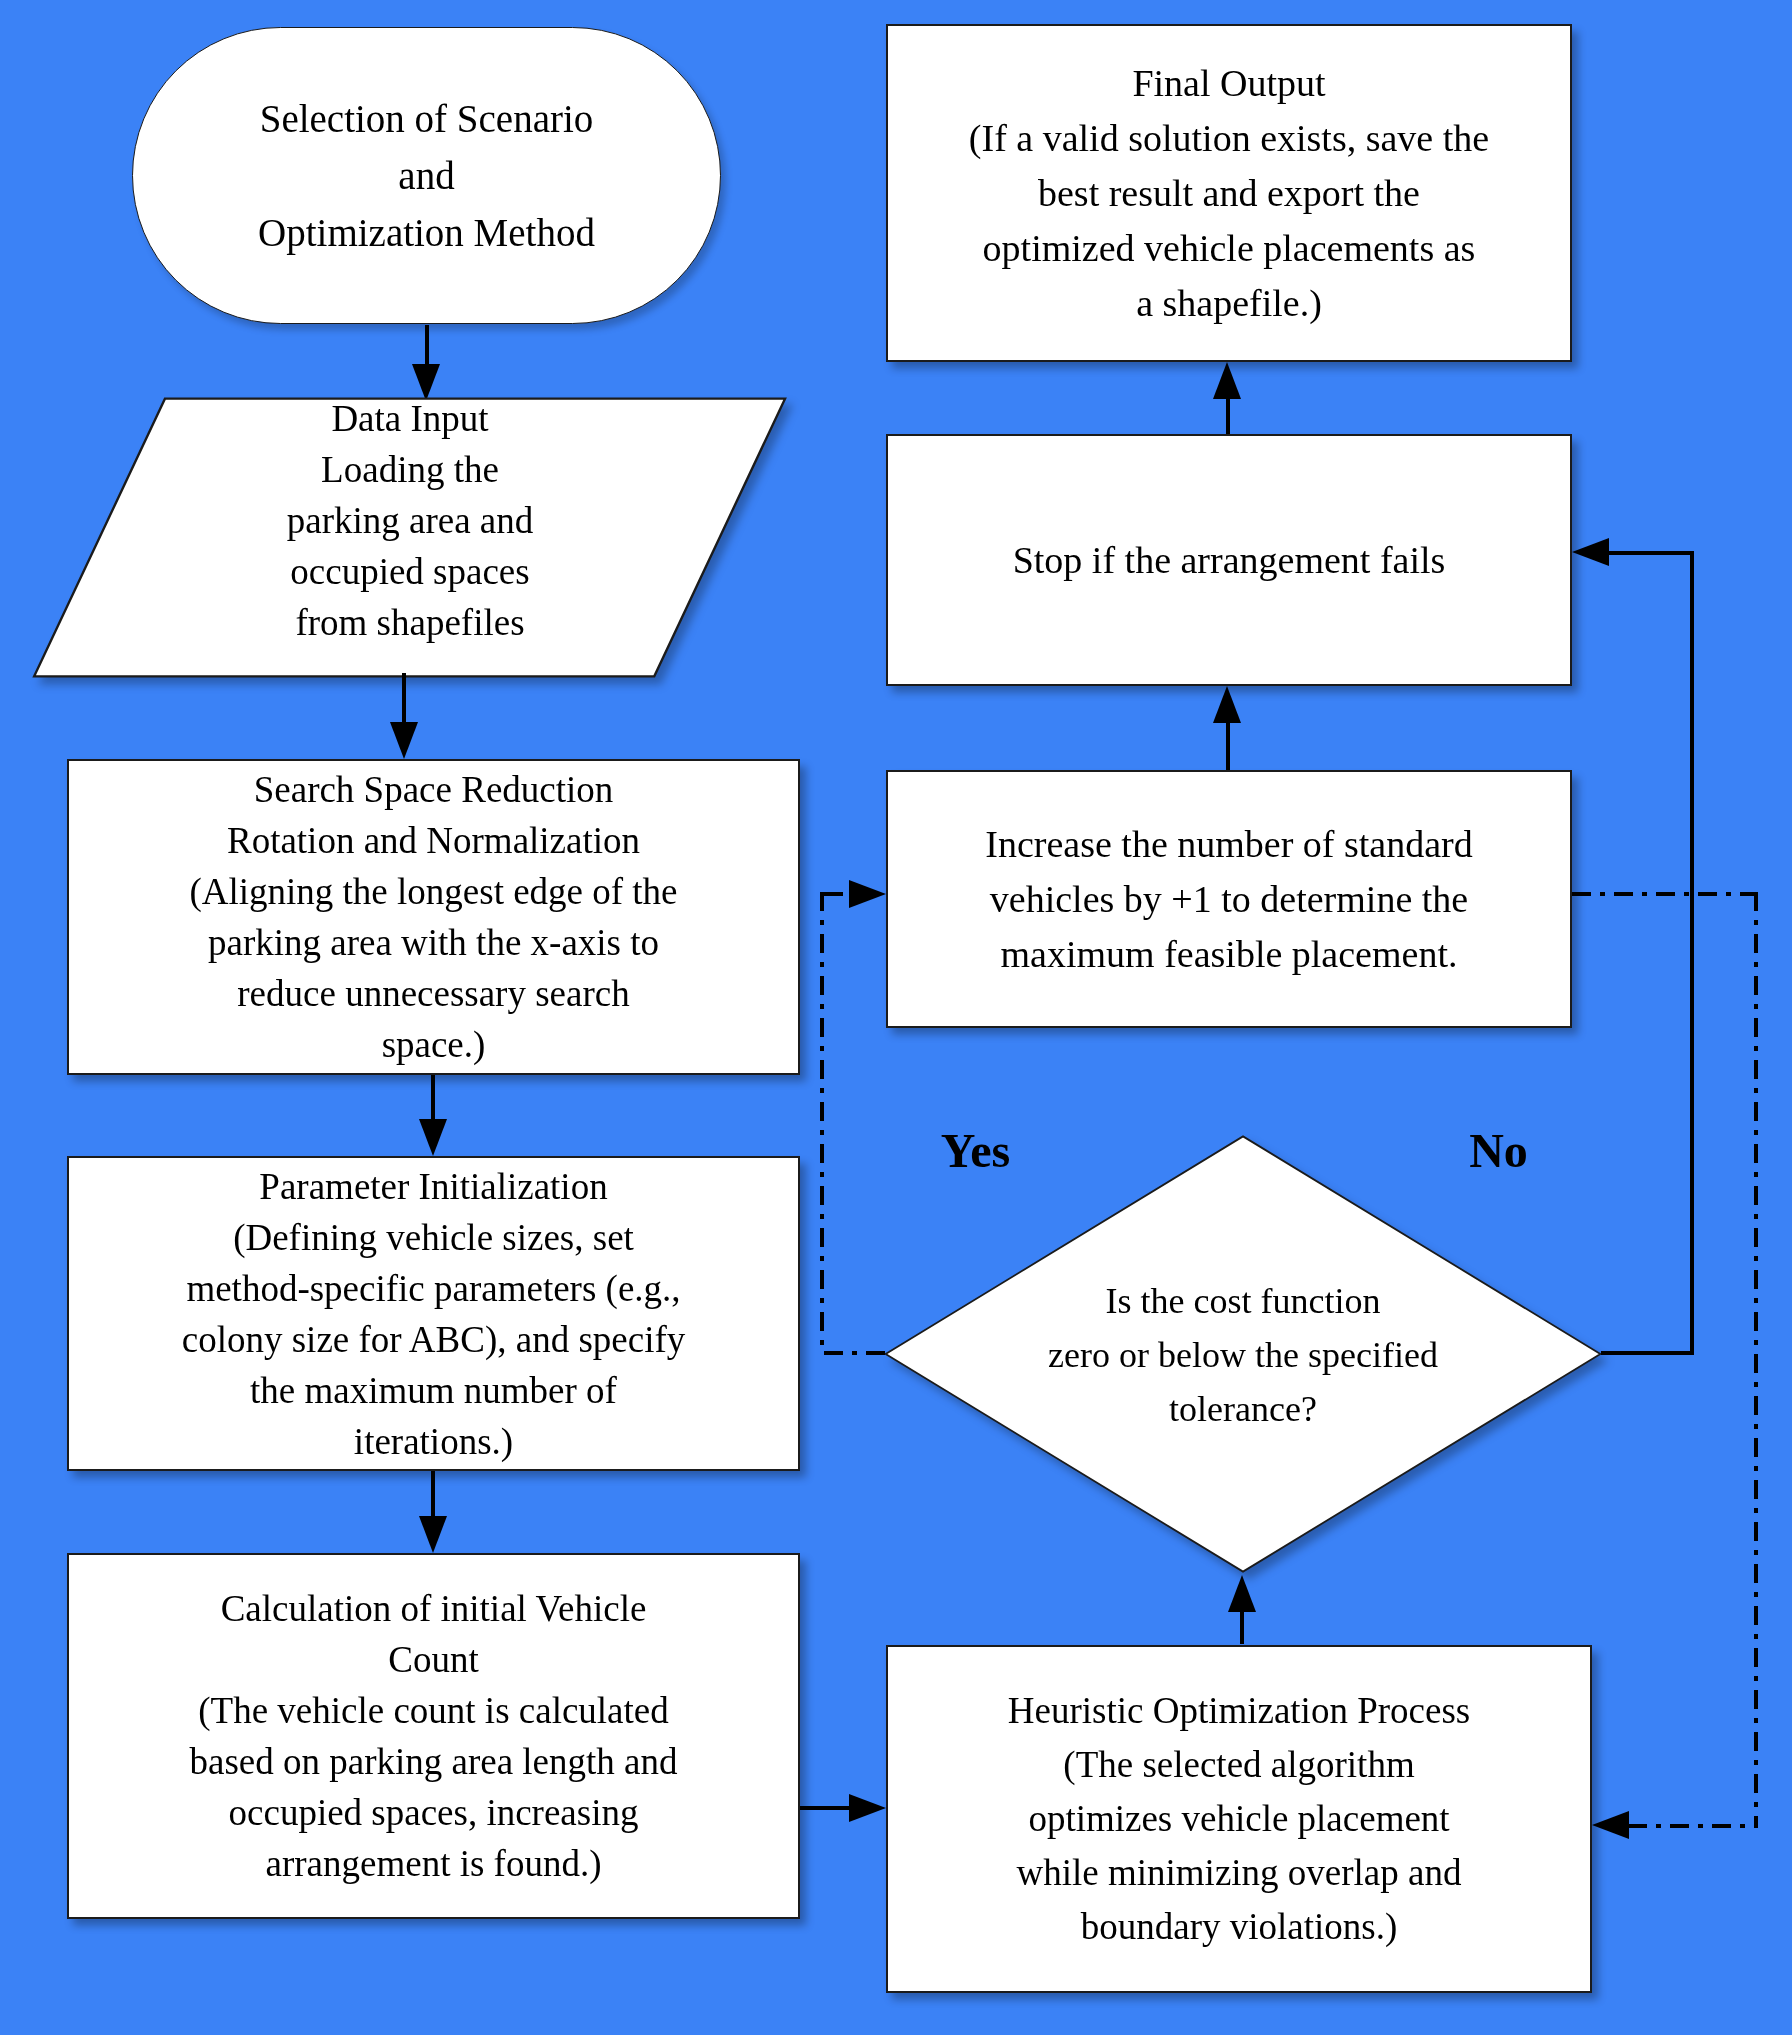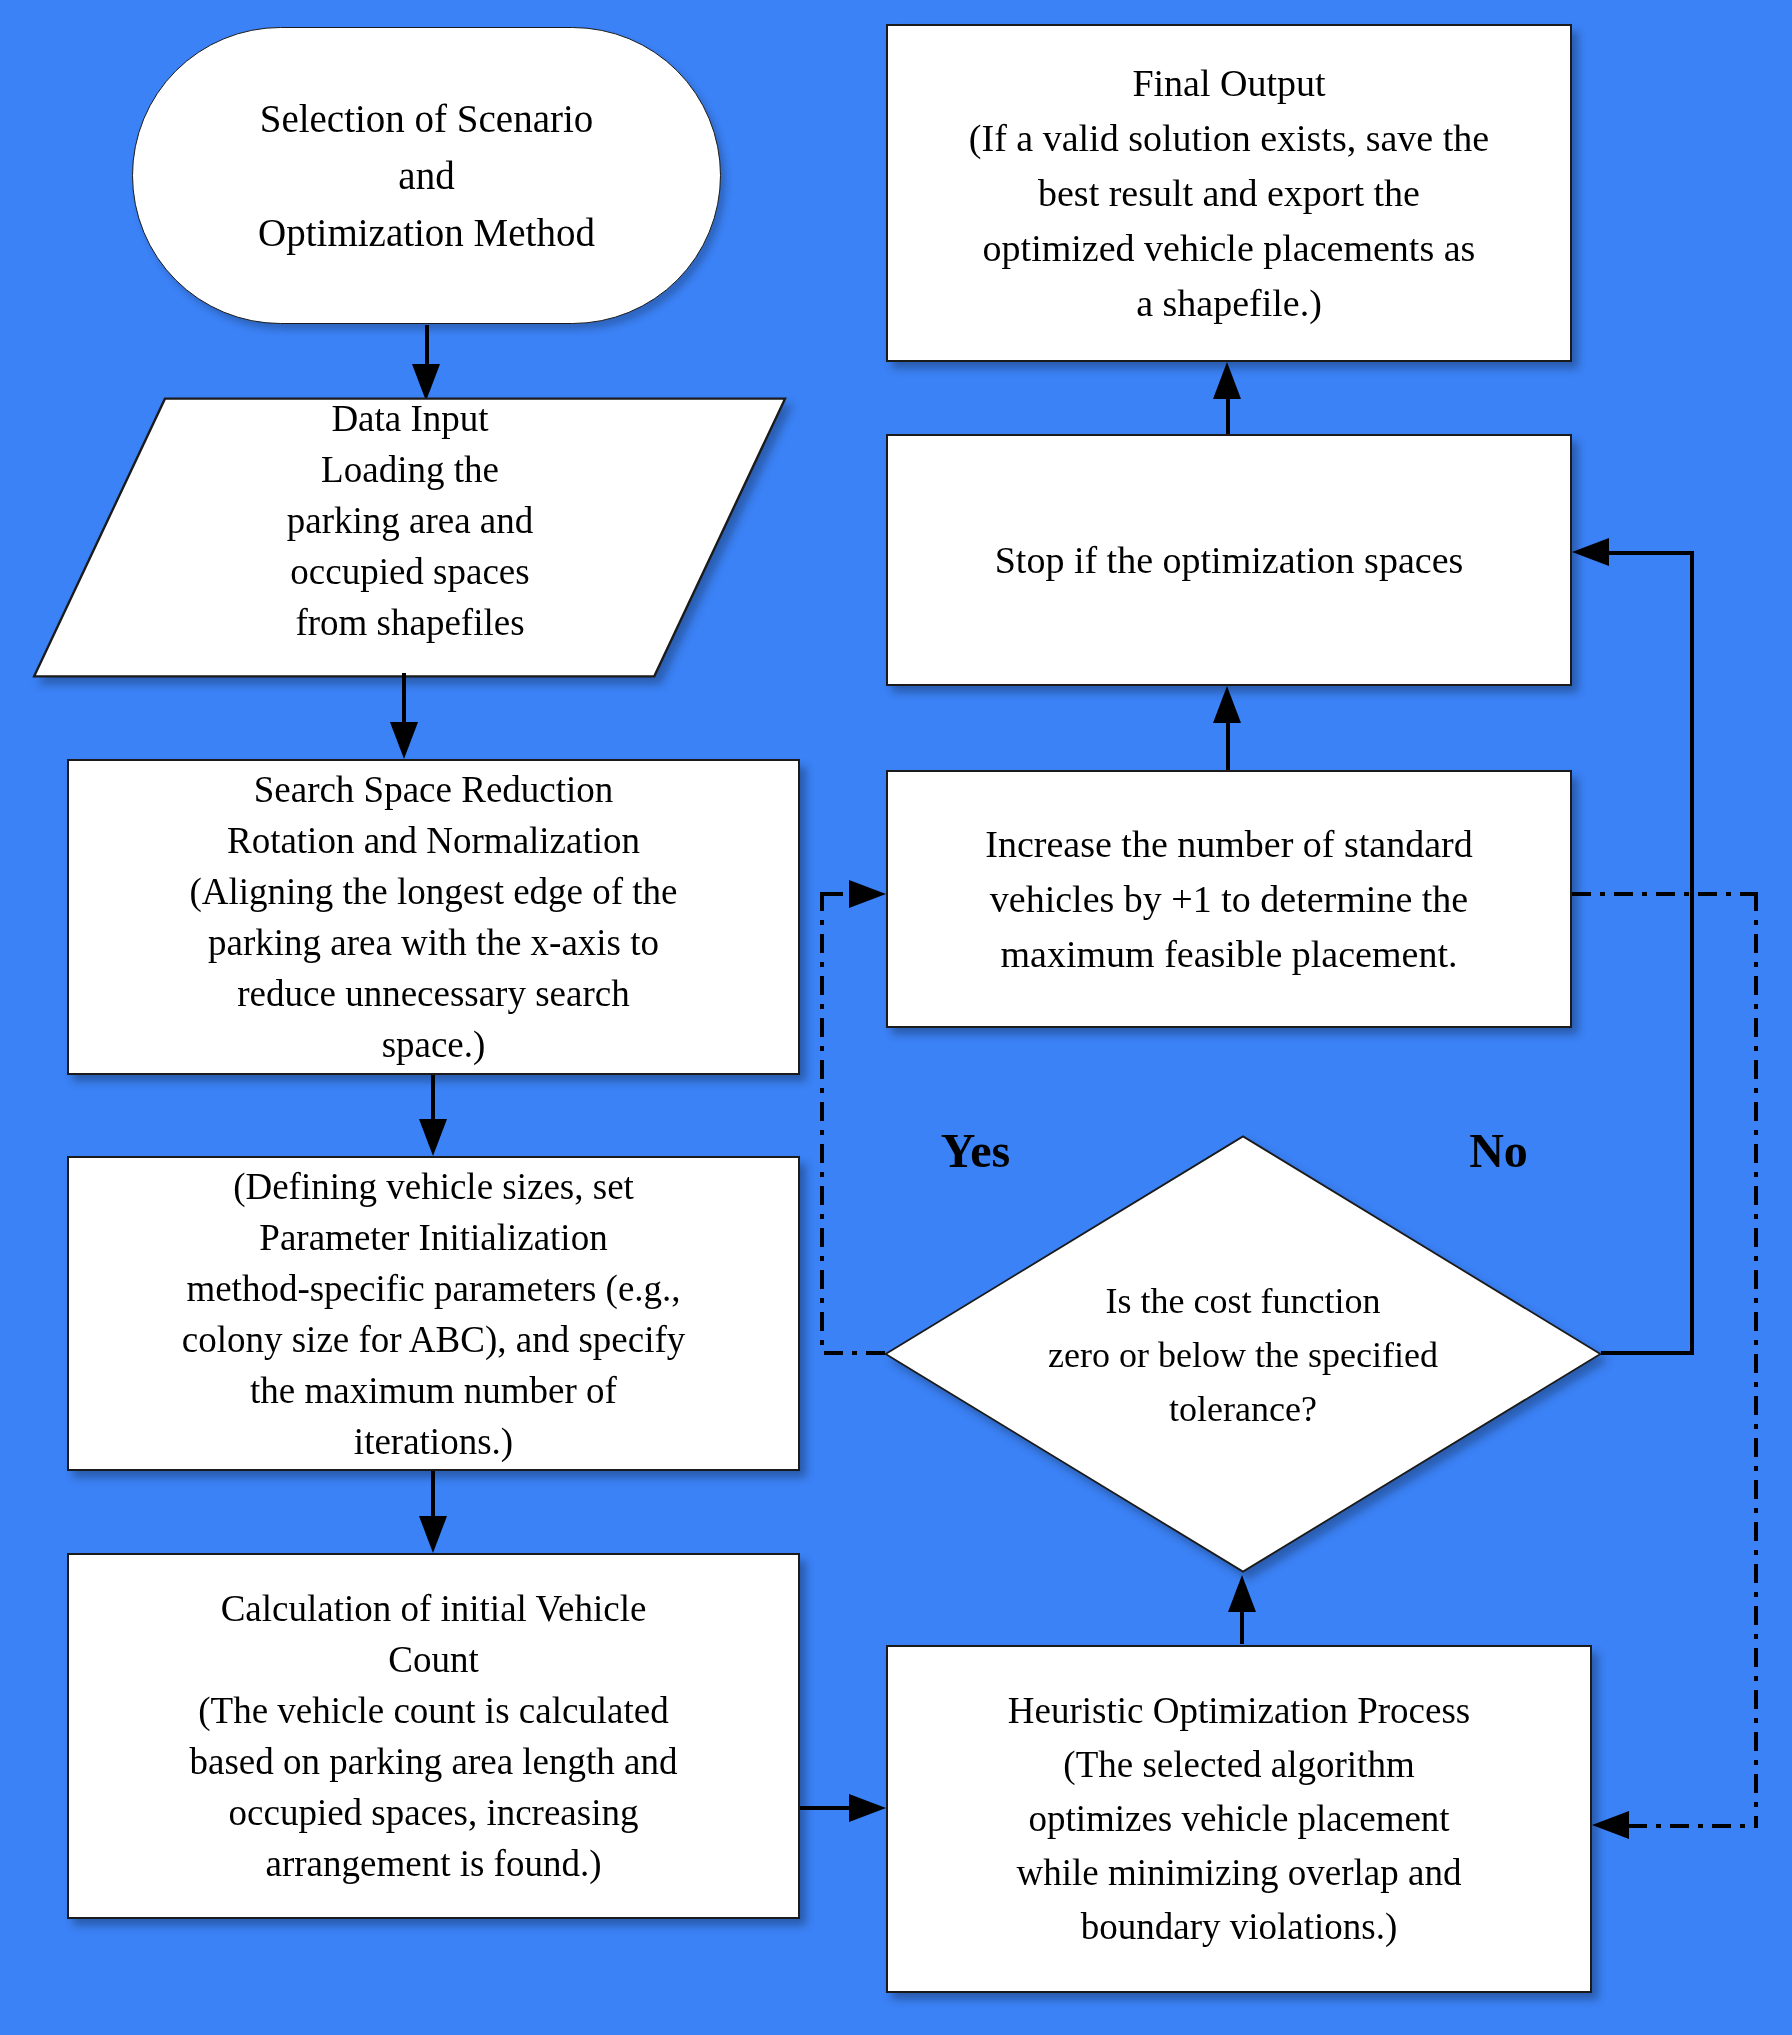--- a/index.html
+++ b/index.html
@@ -84,22 +84,22 @@
       <span class="ln" style="font-size:37px;line-height:51px;">space.)</span>
     </div>
   </div>
 
   <div>
     <div class="vline" style="left:431px;top:1075px;width:3.6px;height:48px;"></div>
     <div class="ah ah-down" style="left:419px;top:1119px;"></div>
   </div>
 
   <div class="shape" style="left:67px;top:1156px;width:733px;height:315px;">
+    <span class="ln" style="font-size:37px;line-height:51px;">Parameter Initialization</span>
     <span class="ln" style="font-size:37px;line-height:51px;">(Defining vehicle sizes, set</span>
-    <span class="ln" style="font-size:37px;line-height:51px;">Parameter Initialization</span>
     <span class="ln" style="font-size:37px;line-height:51px;">method-specific parameters (e.g.,</span>
     <span class="ln" style="font-size:37px;line-height:51px;">colony size for ABC), and specify</span>
     <span class="ln" style="font-size:37px;line-height:51px;">the maximum number of</span>
     <span class="ln" style="font-size:37px;line-height:51px;">iterations.)</span>
   </div>
 
   <div>
     <div class="vline" style="left:431px;top:1471px;width:3.6px;height:48px;"></div>
     <div class="ah ah-down" style="left:419px;top:1516px;"></div>
   </div>
@@ -125,21 +125,21 @@
     <span class="ln">optimized vehicle placements as</span>
     <span class="ln">a shapefile.)</span>
   </div>
 
   <div>
     <div class="ah ah-up" style="left:1213px;top:362px;"></div>
     <div class="vline" style="left:1226px;top:396px;width:3.6px;height:38px;"></div>
   </div>
 
   <div class="shape t64" style="left:886px;top:434px;width:686px;height:252px;">
-    <span class="ln">Stop if the optimization spaces</span>
+    <span class="ln">Stop if the arrangement fails</span>
   </div>
 
   <div>
     <div class="ah ah-up" style="left:1213px;top:686px;"></div>
     <div class="vline" style="left:1226px;top:719px;width:3.6px;height:51px;"></div>
   </div>
 
   <div class="shape t64" style="left:886px;top:770px;width:686px;height:258px;">
     <span class="ln">Increase the number of standard</span>
     <span class="ln">vehicles by +1 to determine the</span>

